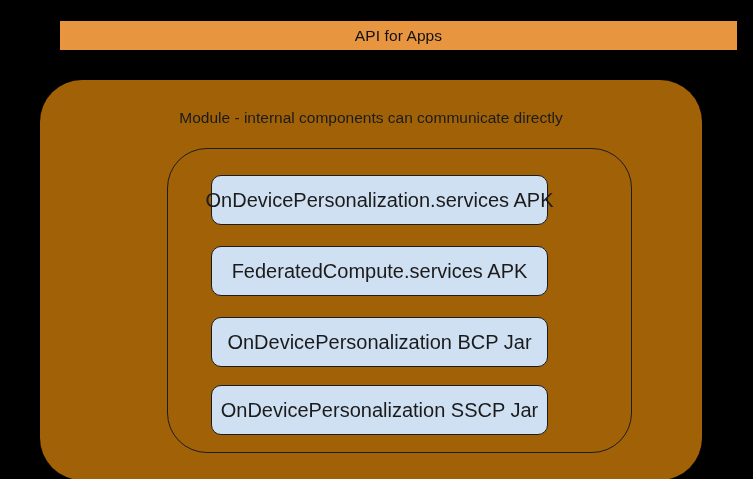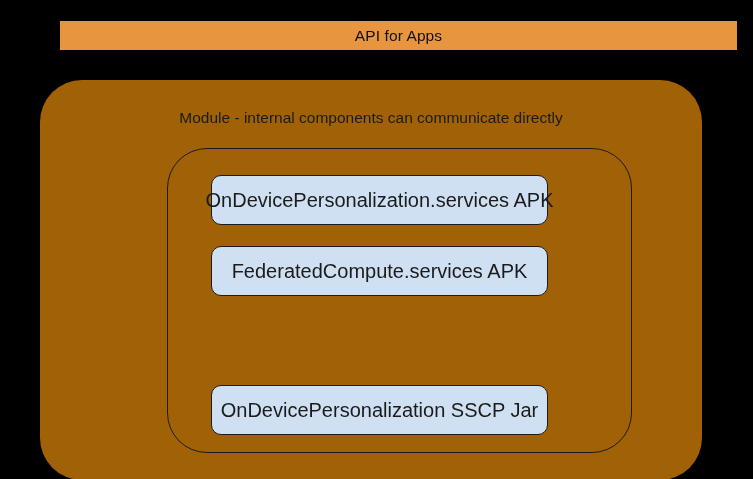--- a/index.html
+++ b/index.html
@@ -120,20 +120,23 @@
     <div id="components-group">
 
       <div class="component-box pos-0">
         <span class="component-box-label">OnDevicePersonalization.services APK</span>
       </div>
 
       <div class="component-box pos-1">
         <span class="component-box-label">FederatedCompute.services APK</span>
       </div>
 
+      <div class="component-box pos-2">
+        <span class="component-box-label">OnDevicePersonalization BCP Jar</span>
+      </div>
 
       <div class="component-box pos-3">
         <span class="component-box-label">OnDevicePersonalization SSCP Jar</span>
       </div>
 
     </div>
   </div>
 </div>
 
 </body></html>

